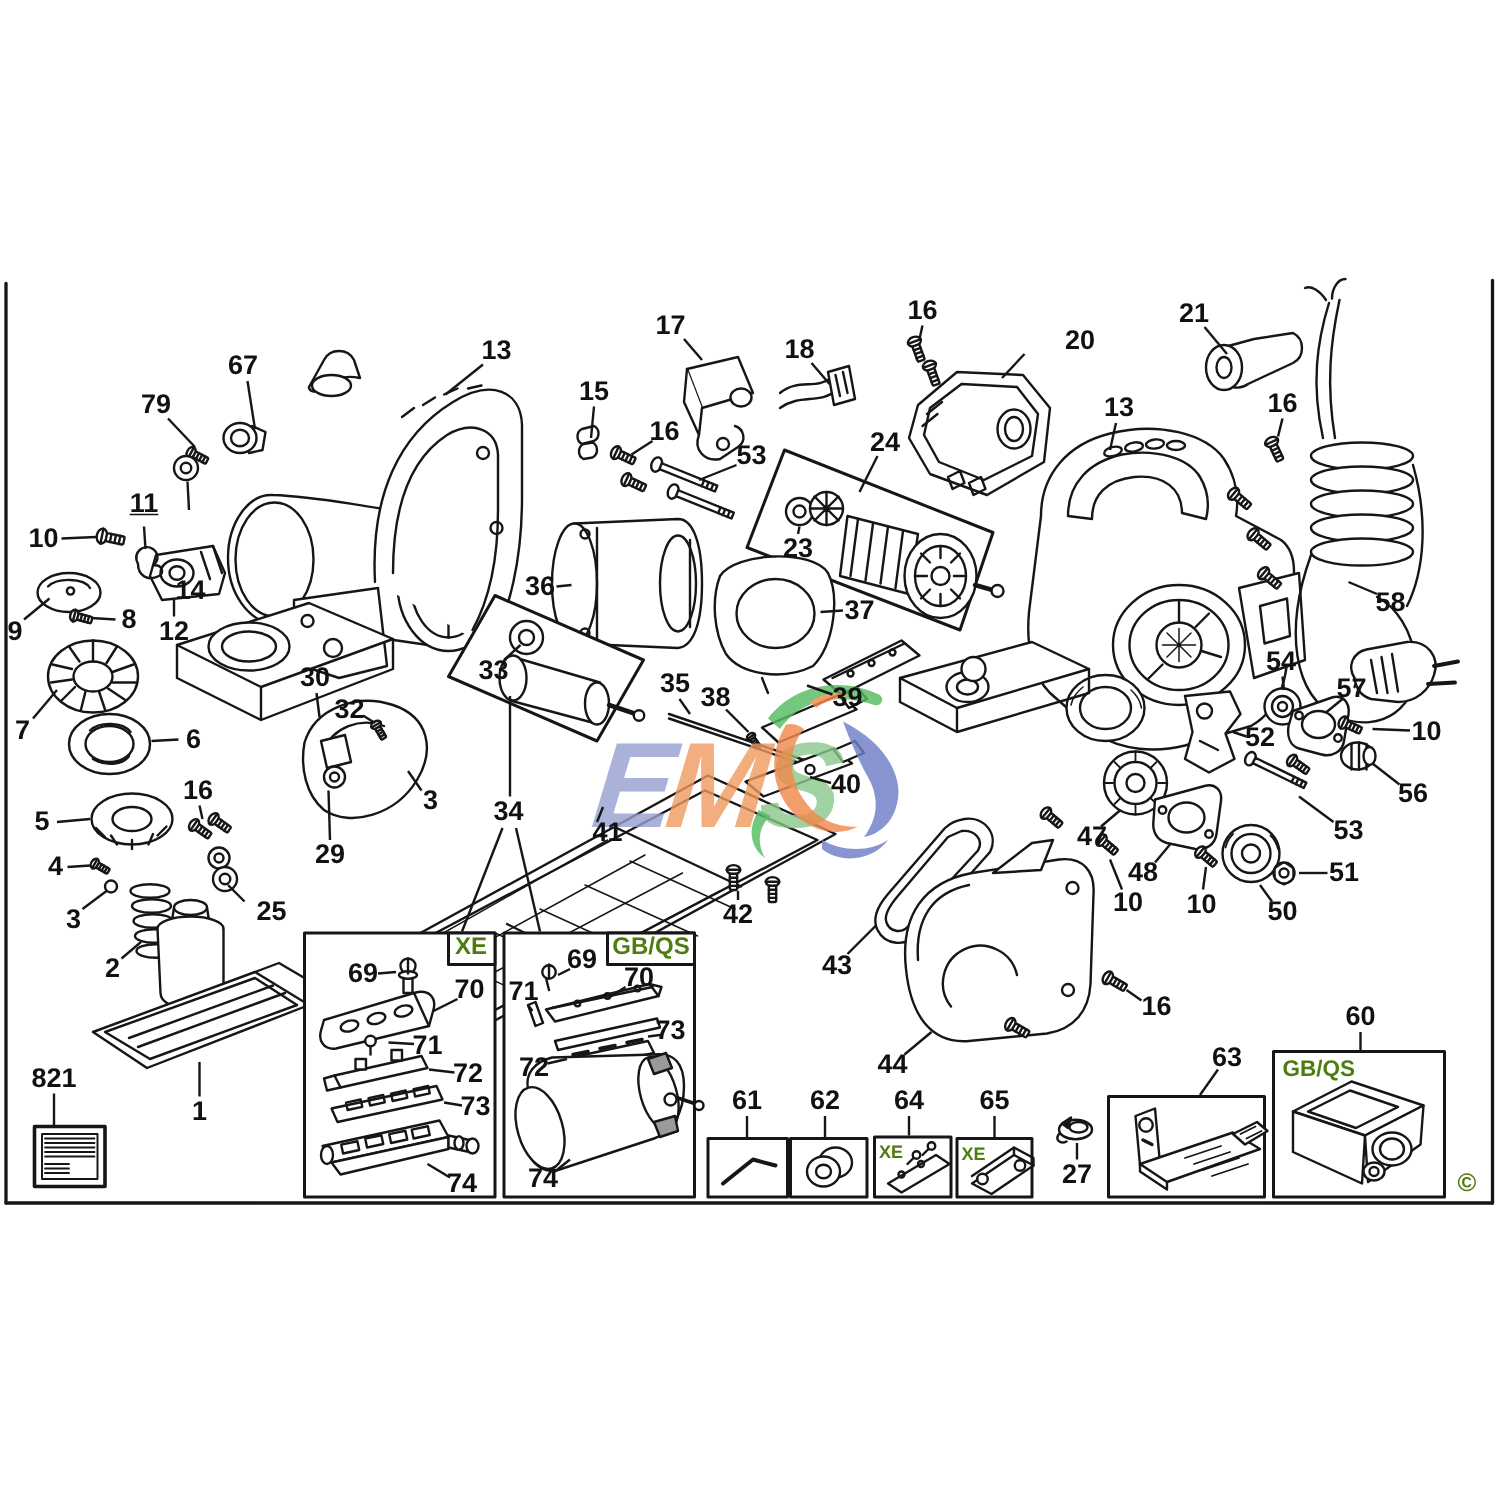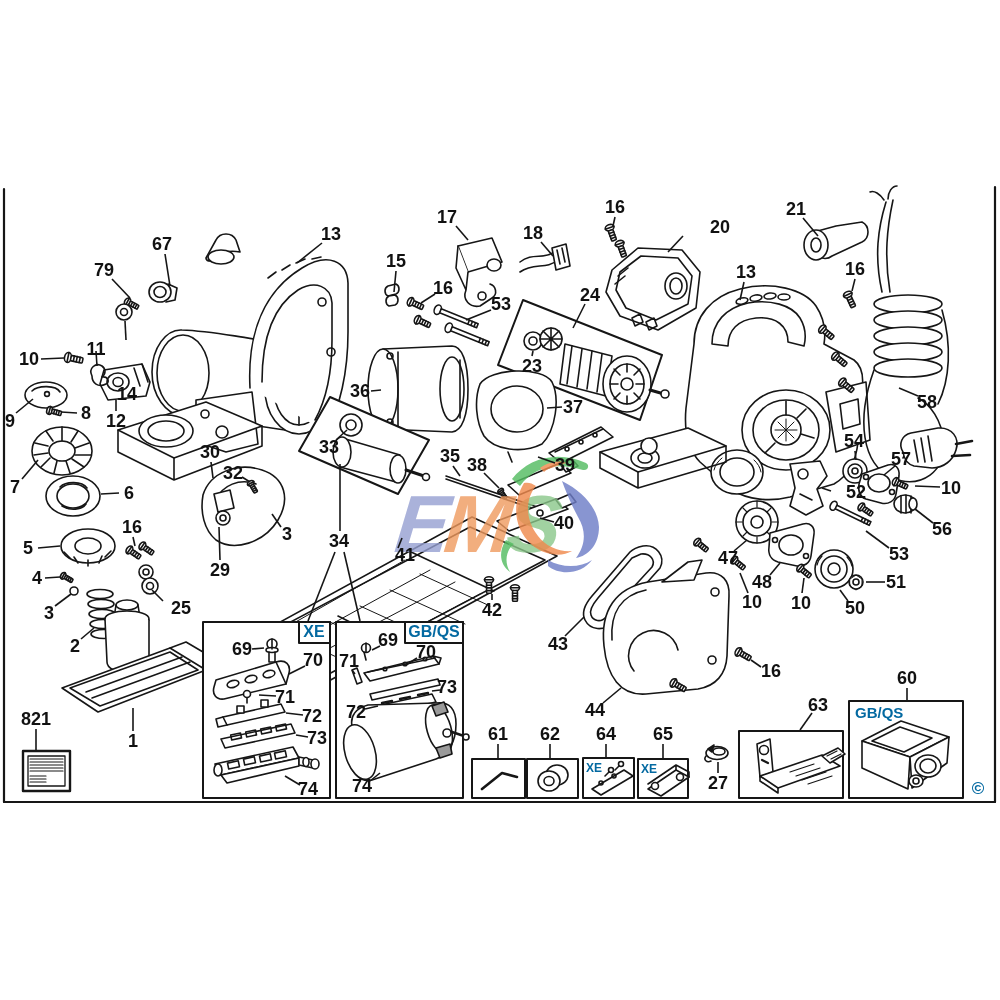--- a/index.html
+++ b/index.html
@@ -7,21 +7,21 @@
          font-family:"Liberation Sans",sans-serif;}
   #art,#overlay{position:absolute;left:0;top:0;width:1000px;height:1000px;}
   #art{z-index:1;}
   #wmark{position:absolute;left:0;top:0;width:1000px;height:1000px;z-index:2;pointer-events:none;}
   #ems-text{position:absolute;left:396px;top:484px;font-size:81px;font-weight:bold;
             font-style:italic;letter-spacing:-5px;transform:skewX(-6deg);line-height:1;opacity:.80;}
   #overlay{z-index:3;}
   #labels{position:absolute;left:0;top:0;width:1000px;height:1000px;z-index:4;pointer-events:none;}
   .plabel{position:absolute;transform:translate(-50%,-50%);font-size:18px;font-weight:700;
           color:#111;white-space:nowrap;}
-  .boxtag{position:absolute;font-weight:700;color:#0369a1;z-index:4;}
+  .boxtag{position:absolute;font-weight:700;color:#4d7c0f;z-index:4;}
   svg path,svg ellipse,svg circle,svg rect,svg line,svg polygon{vector-effect:non-scaling-stroke;}
 </style>
 </head>
 <body>
 
 <div id="stage">
 
   <svg id="art" viewBox="0 0 1000 1000" fill="none" stroke="#161616" stroke-width="1.6" stroke-linejoin="round" stroke-linecap="round">
     <defs>
       <g id="scr">
@@ -536,21 +536,21 @@
       <line x1="718" y1="773" x2="718" y2="762"></line>
       <line x1="812" y1="713" x2="800" y2="730"></line>
       <line x1="907" y1="688" x2="907" y2="700"></line>
     </svg>
 
   <div id="labels">
       <div class="plabel" style="left: 162px; top: 244px;">67</div>
       <div class="plabel" style="left: 104px; top: 270px;">79</div>
       <div class="plabel" style="left: 331px; top: 234px;">13</div>
       <div class="plabel" style="left: 29px; top: 359px;">10</div>
-      <div class="plabel" style="left: 96px; top: 349px;">11</div>
+      <div class="plabel" style="left: 96px; top: 336px; text-decoration: underline;">11</div>
       <div class="plabel" style="left: 127px; top: 346px; margin-top: 48px;">14</div>
       <div class="plabel" style="left: 10px; top: 421px;">9</div>
       <div class="plabel" style="left: 86px; top: 413px;">8</div>
       <div class="plabel" style="left: 116px; top: 421px;">12</div>
       <div class="plabel" style="left: 15px; top: 487px;">7</div>
       <div class="plabel" style="left: 129px; top: 493px;">6</div>
       <div class="plabel" style="left: 28px; top: 548px;">5</div>
       <div class="plabel" style="left: 132px; top: 527px;">16</div>
       <div class="plabel" style="left: 37px; top: 578px;">4</div>
       <div class="plabel" style="left: 49px; top: 613px;">3</div>
@@ -574,21 +574,21 @@
       <div class="plabel" style="left: 360px; top: 391px;">36</div>
       <div class="plabel" style="left: 573px; top: 407px;">37</div>
       <div class="plabel" style="left: 796px; top: 209px;">21</div>
       <div class="plabel" style="left: 855px; top: 269px;">16</div>
       <div class="plabel" style="left: 746px; top: 272px;">13</div>
       <div class="plabel" style="left: 927px; top: 402px;">58</div>
       <div class="plabel" style="left: 854px; top: 441px;">54</div>
       <div class="plabel" style="left: 901px; top: 459px;">57</div>
       <div class="plabel" style="left: 951px; top: 488px;">10</div>
       <div class="plabel" style="left: 942px; top: 529px;">56</div>
-      <div class="plabel" style="left: 840px; top: 492px; margin-left: 16px;">52</div>
+      <div class="plabel" style="left: 840px; top: 492px;">52</div>
       <div class="plabel" style="left: 899px; top: 554px;">53</div>
       <div class="plabel" style="left: 728px; top: 558px;">47</div>
       <div class="plabel" style="left: 762px; top: 582px;">48</div>
       <div class="plabel" style="left: 752px; top: 602px;">10</div>
       <div class="plabel" style="left: 801px; top: 603px;">10</div>
       <div class="plabel" style="left: 896px; top: 582px;">51</div>
       <div class="plabel" style="left: 855px; top: 608px;">50</div>
       <div class="plabel" style="left: 771px; top: 671px;">16</div>
       <div class="plabel" style="left: 558px; top: 644px;">43</div>
       <div class="plabel" style="left: 595px; top: 710px;">44</div>

